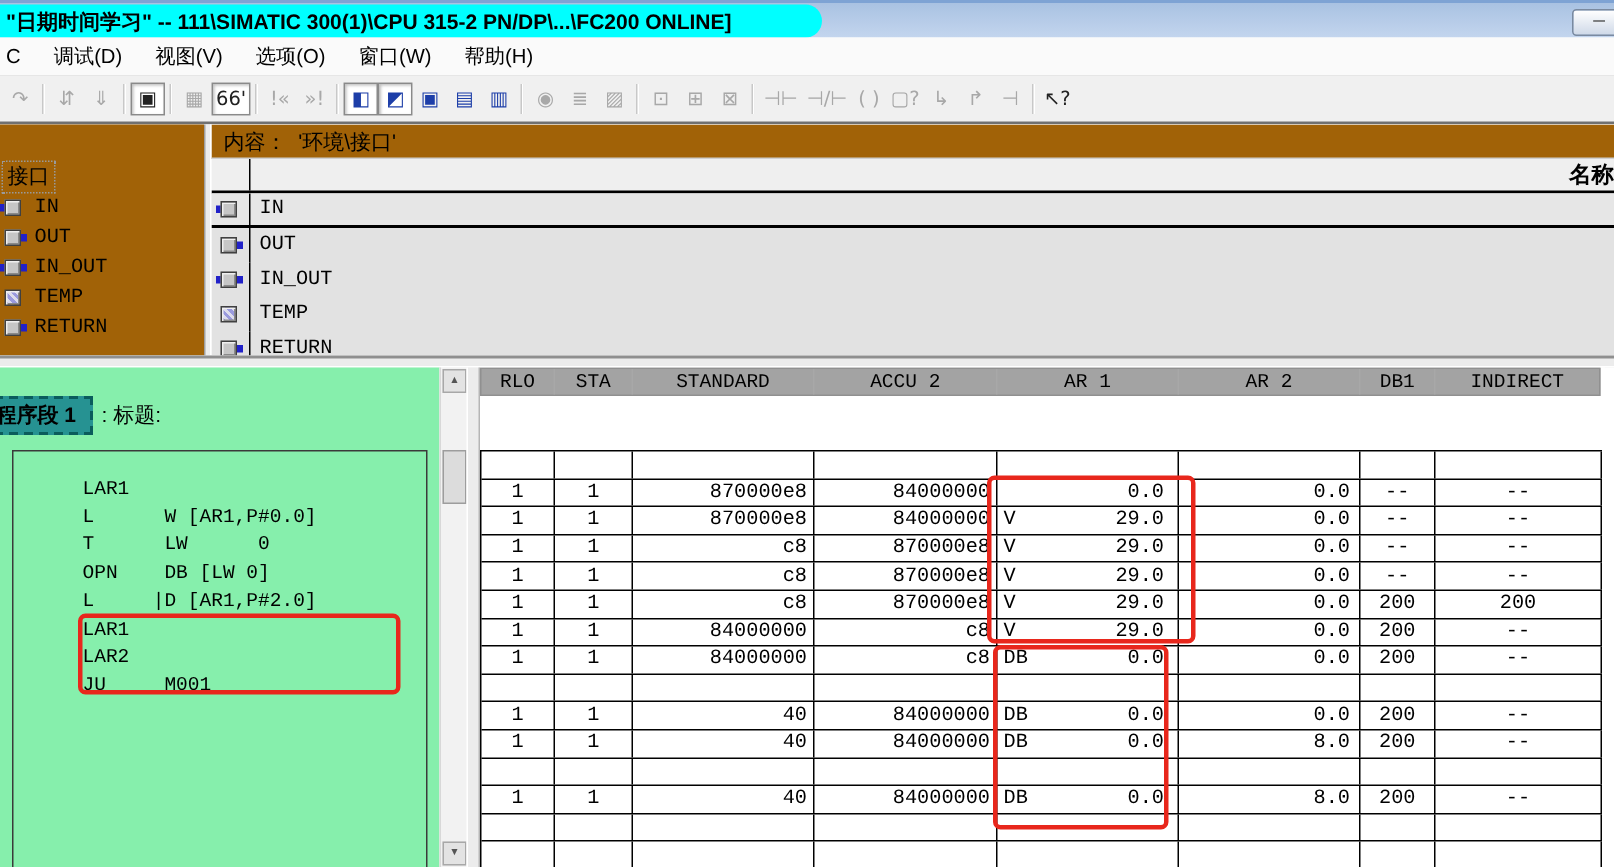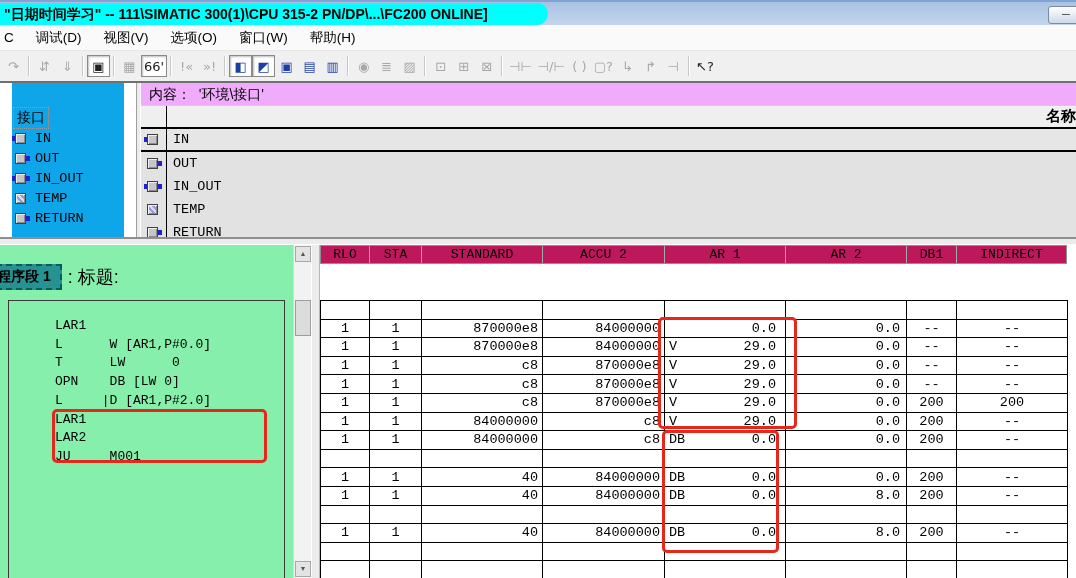--- a/index.html
+++ b/index.html
@@ -31,32 +31,32 @@
         font-size:13px; color:#222; padding:0 2px; border:1px solid transparent; white-space:nowrap;
         font-family:"DejaVu Sans", sans-serif; }
   .tb.dis { color:#a8a8a8; }
   .tb.blue { color:#1d3ea8; }
   .tb.pressed { background:#fff; border-color:#8a8a8a; box-shadow:inset 1px 1px 2px rgba(0,0,0,.25); }
   .tb.sep { min-width:0; width:2px; height:20px; padding:0; background:#c8c8c8;
             border:none; border-right:1px solid #fff; margin:0 3px; pointer-events:none; }
 
   
   .toppanels { position:absolute; left:0; top:83px; width:1076px; height:154px; background:#fff; }
-  .tree { position:absolute; left:12px; top:0; width:112px; height:154px; background:#0ea5e9; overflow:hidden; }
+  .tree { position:absolute; left:0; top:0; width:136px; height:154px; background:#a16207; overflow:hidden; }
   .tree-root { position:absolute; left:1px; top:24px; font-size:14px; color:#000; padding:1px 3px;
                border:1px dotted #9a9a9a; }
   .tree-items { position:absolute; left:0; top:45px; width:136px; }
   .tree-item { height:20px; display:flex; align-items:center; }
   .tree-item .lbl { font-family:"Liberation Mono","DejaVu Sans Mono",monospace; font-size:13.5px;
                     margin-left:5px; color:#000; }
   .tpdivider { position:absolute; left:136px; top:0; width:5px; height:154px; background:#ececec;
                border-left:1px solid #9f9f9f; border-right:1px solid #ffffff; }
 
   .content { position:absolute; left:141px; top:0; width:935px; height:154px; background:#fff; overflow:hidden; }
-  .content-hdr { height:23px; background:#f0abfc; border-bottom:1px solid #cfcfcf; font-size:14px;
+  .content-hdr { height:23px; background:#a16207; border-bottom:1px solid #cfcfcf; font-size:14px;
                  line-height:22px; padding-left:8px; color:#000; white-space:pre; }
   .name-hdr { height:23px; background:#efefef; border-bottom:2px solid #000; display:flex; align-items:center;justify-content:space-between; }
   .name-hdr .icon-col { width:26px; height:100%; border-right:1px solid #000; }
   .name-hdr .name-lbl { font-weight:bold; font-size:15px; margin-left:7px; }
   .decl-rows { height:108px; background:#e2e2e2; }
   .decl-row { height:23px; display:flex; align-items:center; }
   .decl-row .icon-col { width:26px; height:100%; border-right:1px solid #000; display:flex;
                         align-items:center; padding-left:3px; }
   .decl-row .lbl { font-family:"Liberation Mono","DejaVu Sans Mono",monospace; font-size:13.5px;
                    margin-left:6px; color:#000; }
@@ -77,41 +77,41 @@
   
   .hdivider { position:absolute; left:0; top:237px; width:1076px; height:8px; background:#ececec;
               border-top:2px solid #8f8f8f; border-bottom:1px solid #ffffff; }
 
   
   .bottom { position:absolute; left:0; top:245px; width:1076px; height:333px; }
   .codepanel { position:absolute; left:0; top:0; width:293px; height:333px; background:#86efac; overflow:hidden; }
   .network-hdr { position:absolute; left:0; top:19px; height:26px; display:flex; align-items:center; }
   .net-pill { display:inline-block; margin-left:-14px; padding:2px 9px; background:#269292;
               border:2px dashed #0a5c5c; color:#000; font-weight:bold; font-size:14px; white-space:nowrap; }
-  .net-suffix { margin-left:6px; font-size:18px; color:#000; white-space:nowrap; }
+  .net-suffix { margin-left:6px; font-size:14px; color:#000; white-space:nowrap; }
   .codebox { position:absolute; left:8px; top:55px; width:277px; height:292px;
              border:1px solid #3a3a3a; padding:16px 0 0 46px; }
   .code-line { font-family:"Liberation Mono","DejaVu Sans Mono",monospace; font-size:13px;
                line-height:18.7px; white-space:pre; color:#000; }
 
   
   .vscroll { position:absolute; left:293px; top:0; width:18px; height:333px; background:#f2f2f2;
              border-left:1px solid #d8d8d8; }
   .sb-btn { position:absolute; left:1px; width:16px; height:16px; background:#e3e3e3;
             border:1px solid #a8a8a8; font-size:7px; color:#555; text-align:center; line-height:14px; }
   .sb-btn.up { top:1px; } .sb-btn.down { bottom:1px; }
   .sb-thumb { position:absolute; left:1px; top:55px; width:16px; height:36px; background:#dcdcdc;
               border:1px solid #9d9d9d; }
 
   .vdivider { position:absolute; left:311px; top:0; width:9px; height:333px; background:#ececec;
               border-left:1px solid #ffffff; border-right:1px solid #b5b5b5; }
 
   
   .regtable { position:absolute; left:320px; top:0; width:750px; height:333px; background:#fff; overflow:hidden; }
-  .reg-hdr { position:absolute; left:0; top:0; height:19px; display:flex; background:#be185d;
+  .reg-hdr { position:absolute; left:0; top:0; height:19px; display:flex; background:#a3a3a3;
              border:1px solid #909090; }
   .reg-hdr .hc { height:100%; border-right:1px solid #a8a8a8; display:flex; align-items:center;
                  justify-content:center; font-family:"Liberation Mono","DejaVu Sans Mono",monospace;
                  font-size:13px; color:#000; }
   .hc:last-child { border-right:none;text-align:center; }
   .reg-grid { position:absolute; left:0; top:55px; width:748px; border-left:1px solid #000;
               border-top:1px solid #000; background:#fff; }
   .reg-row { display:flex; height:18.6px; border-bottom:1px solid #000; }
   .reg-row .c { height:100%; border-right:1px solid #000; font-family:"Liberation Mono","DejaVu Sans Mono",monospace;
                 font-size:13.5px; color:#000; display:flex; align-items:center; }

